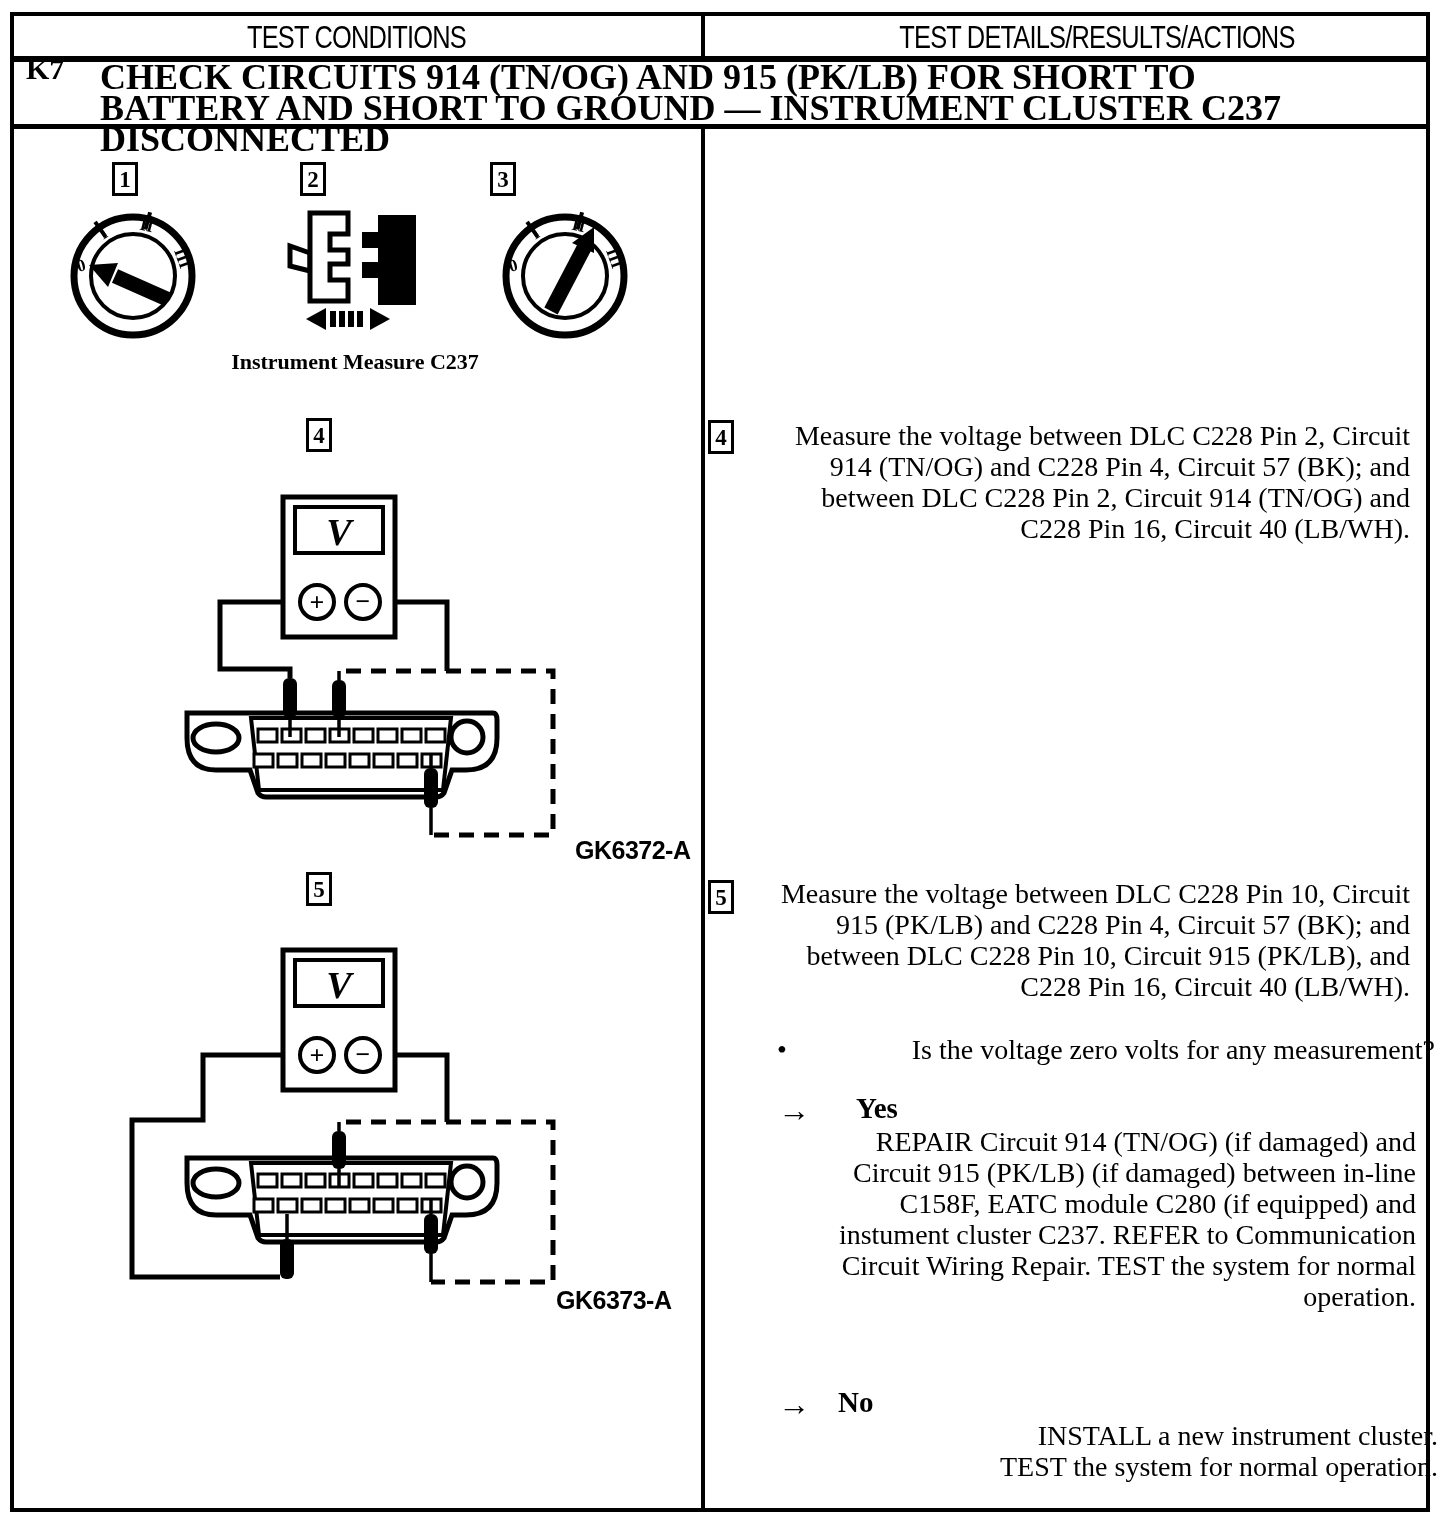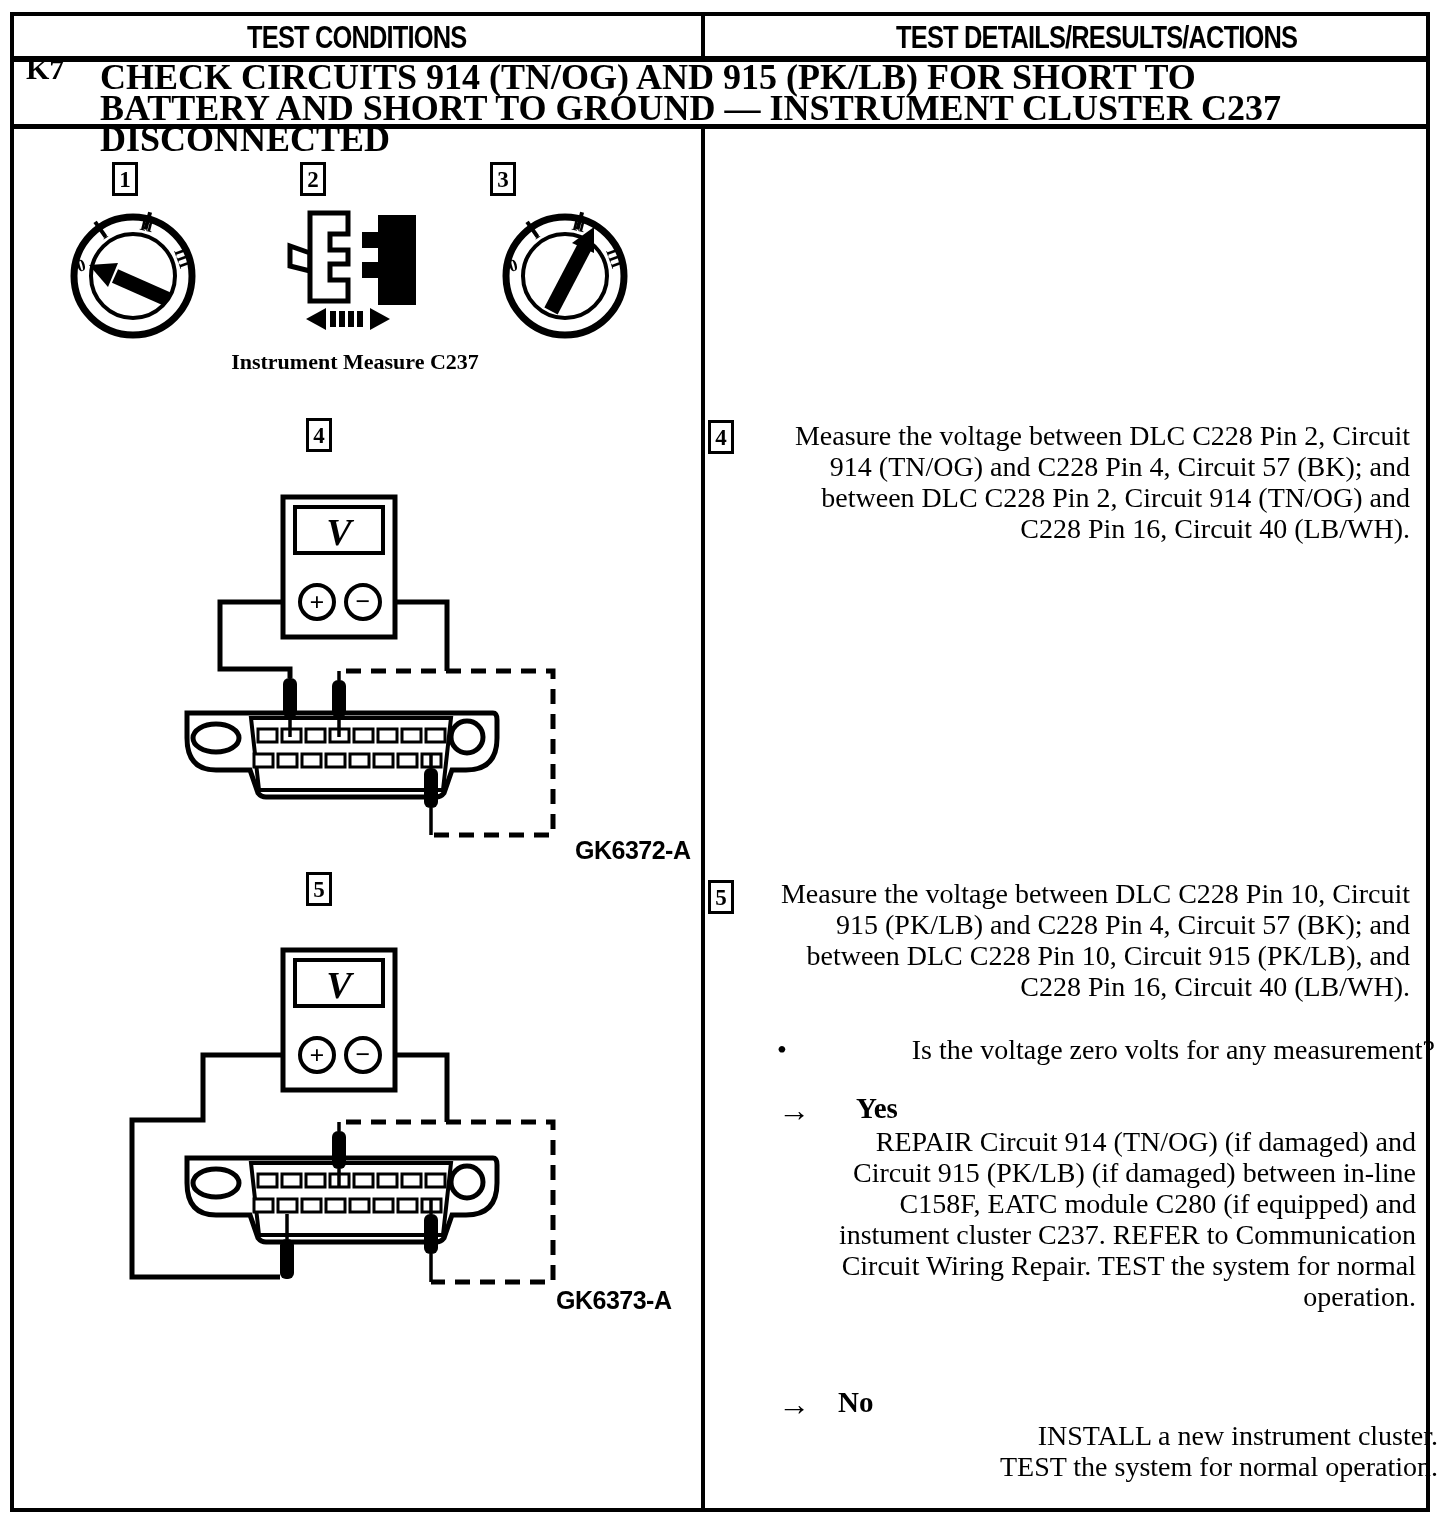--- a/index.html
+++ b/index.html
@@ -4,21 +4,21 @@
 <style>
   html,body{margin:0;padding:0;}
   body{
     width:1440px;height:1536px;position:relative;background:#fff;
     font-family:"Liberation Serif", serif;color:#000;overflow:hidden;
   }
   .abs{position:absolute;}
   .frame{border:4px solid #000;box-sizing:border-box;}
   .rule{background:#000;}
   .hdr{
-    font-family:"Liberation Sans", sans-serif;font-weight:bold;font-size:31px;
+    font-family:"Liberation Sans", sans-serif;font-weight:normal;font-size:31px;
     text-align:center;letter-spacing:-1px;white-space:nowrap;
   }
   .hdr span{display:inline-block;transform:scaleX(.82);}
   .k7id{font-weight:bold;font-size:30px;}
   .k7title{font-weight:bold;font-size:36px;line-height:31px;}
   .numbox{
     width:26px;height:34px;border:3px solid #000;box-sizing:border-box;
     font-weight:bold;font-size:23px;text-align:center;line-height:29px;background:#fff;
   }
   .steptext{font-size:28px;line-height:31px;text-align:right;}

